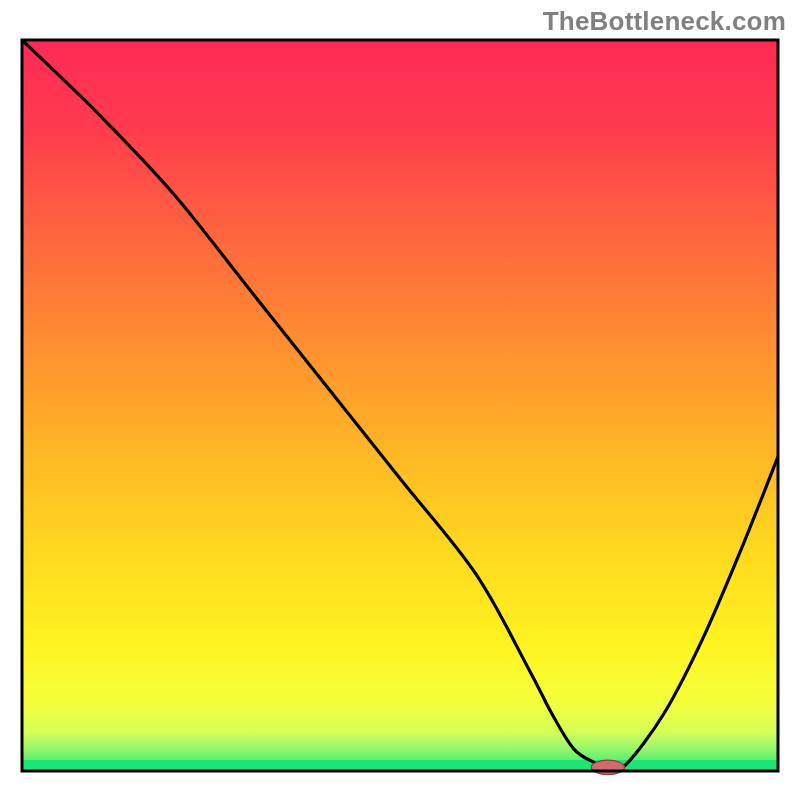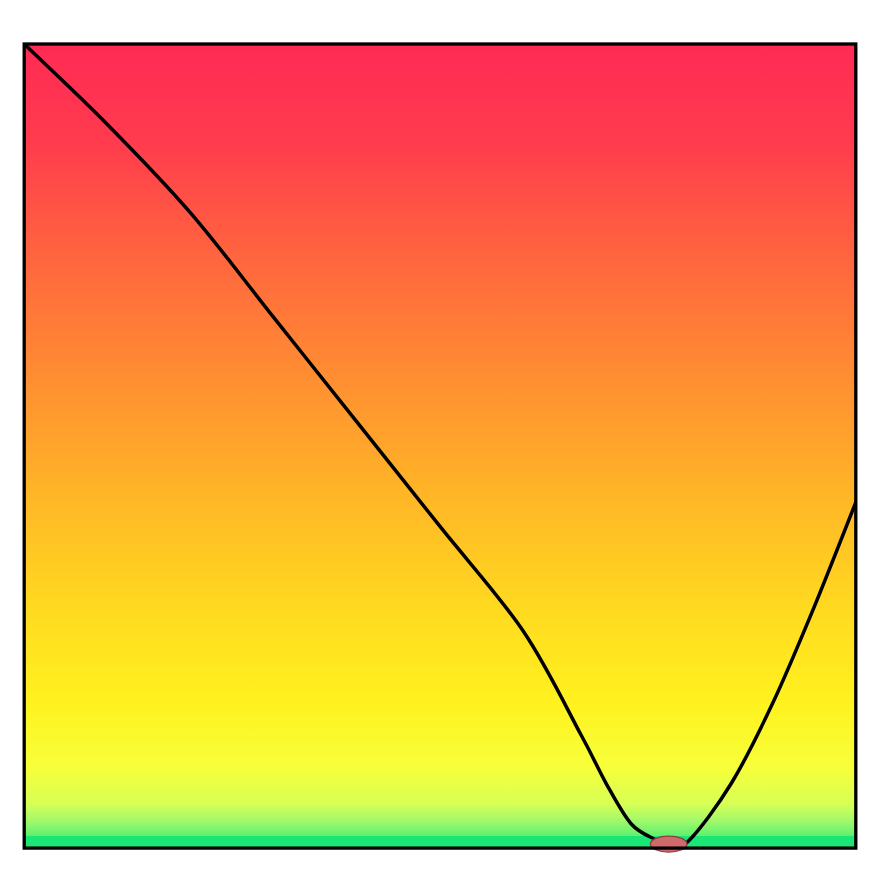--- a/index.html
+++ b/index.html
@@ -64,14 +64,15 @@
 
   <g id="curve-group" clip-path="url(#plot-clip)">
     <path id="curve-path" fill="none" stroke-width="3.2" stroke-linecap="round" stroke-linejoin="round" d="M 22 40 C 34.6 52.18333333333333 72.4 87.51499999999999 97.60000000000001 113.09999999999998 C 122.80000000000001 138.68499999999997 148.00000000000003 164.26999999999995 173.20000000000002 193.50999999999996 C 198.4 222.74999999999997 223.59999999999997 256.8633333333333 248.79999999999998 288.53999999999996 C 274 320.21666666666664 299.20000000000005 351.8933333333333 324.40000000000003 383.57 C 349.6 415.24666666666667 374.8 446.9233333333333 400 478.59999999999997 C 425.2 510.27666666666664 454.17999999999995 541.9533333333334 475.59999999999997 573.63 C 497.02 605.3066666666666 515.92 645.5116666666667 528.52 668.66 C 541.12 691.8083333333333 543.6399999999999 699.1183333333333 551.1999999999999 712.52 C 558.76 725.9216666666666 566.3199999999999 740.5416666666666 573.88 749.0699999999999 C 581.44 757.5983333333332 591.5200000000001 760.6441666666666 596.5600000000001 763.6899999999999 C 601.6 766.7358333333333 601.6 766.7358333333334 604.12 767.345 C 606.64 767.9541666666667 607.9000000000001 767.9541666666667 611.6800000000001 767.345 C 615.46 766.7358333333334 617.98 772.8275 626.8000000000001 763.6899999999999 C 635.6200000000001 754.5524999999999 652 733.2316666666666 664.6 712.52 C 677.2 691.8083333333334 689.8 666.2233333333334 702.4 639.4200000000001 C 715 612.6166666666668 727.5999999999999 582.1583333333334 740.1999999999999 551.7 C 752.8 521.2416666666667 771.7 472.5083333333334 778 456.6700000000001" stroke="#000000"></path>
   </g>
 
   <ellipse id="min-marker" cx="607.9" cy="767.345" rx="16.631999999999998" ry="7.3100000000000005" fill="#d06a6c" stroke="#8e3d3f" stroke-width="1.2"></ellipse>
 
   <rect id="outer-border" fill="none" stroke-width="3" x="22" y="40" width="756" height="731" stroke="#000000"></rect>
 </svg>
 
+<div class="watermark">TheBottleneck.com</div>
 
 </div>
 
 </body></html>

